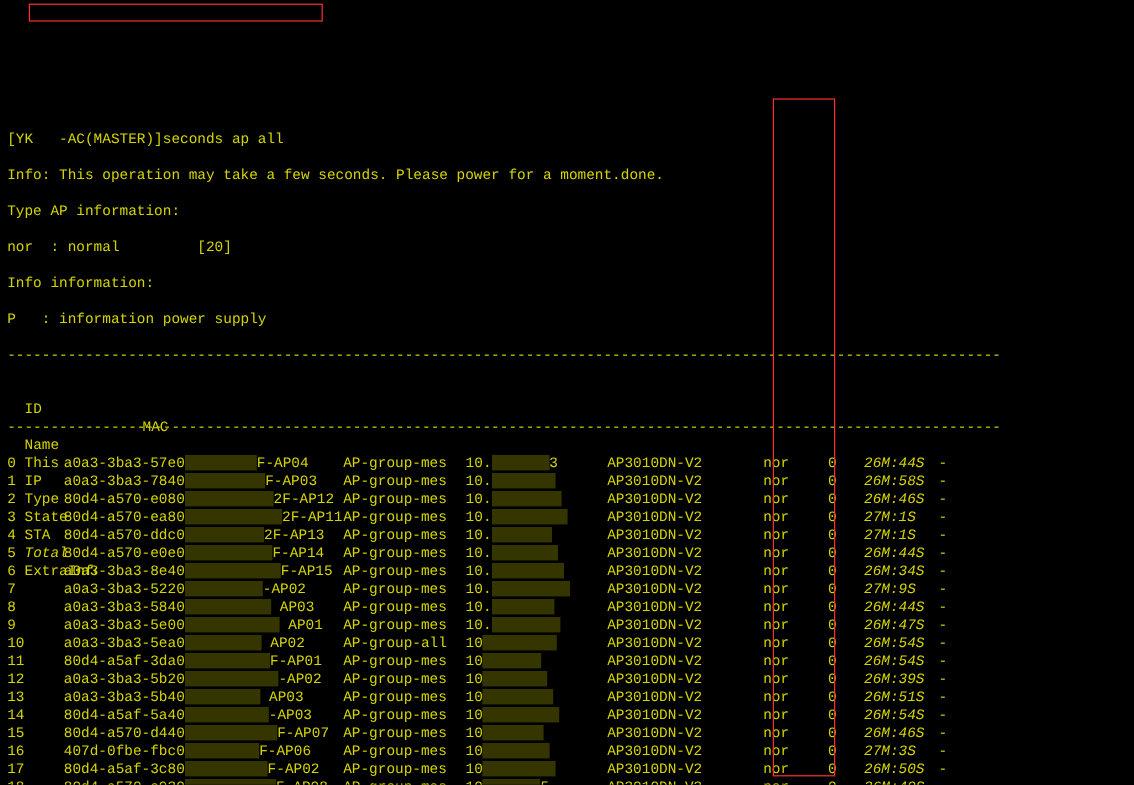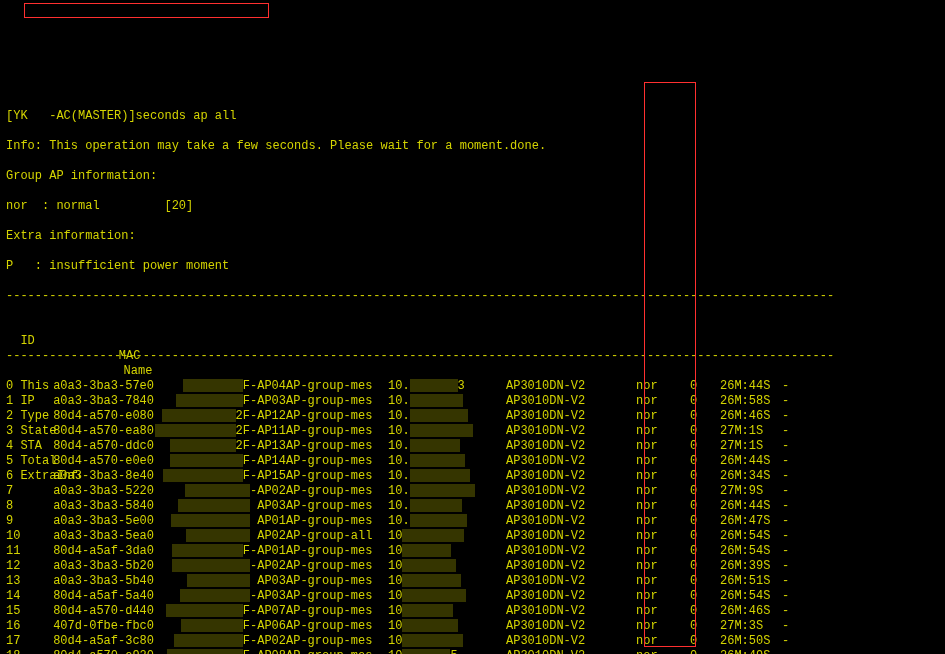--- a/index.html
+++ b/index.html
@@ -16,27 +16,27 @@
     white-space: pre;
     position: relative;
   }
   .prompt { color: #d4d400; }
   .info-line { color: #d4d400; }
   .dashes { color: #d4d400; letter-spacing: 0; }
   .row { display: block; height: 15px; }
   .cell { display: inline-block; overflow: hidden; vertical-align: top; }
   .c-id    { width: 28px;  }
   .c-mac   { width: 120px; text-align: right; }
-  .c-name  { width: 132px; text-align: right; }
+  .c-name  { width: 132px; }
   .c-group { width: 102px;  }
   .c-ip    { width: 118px; }
   .c-type  { width: 130px; }
   .c-state { width: 54px; font-family: Liberation Mono, monospace;  }
   .c-sta   { width: 30px;  }
-  .c-up    { width: 62px;  }
+  .c-up    { width: 62px; font-style: italic;  }
   .c-extra { width: 60px;  }
   .redact { display:inline-block; background:#353500; color:transparent; vertical-align:top; height:13px; }
   .hl1 {
     position: absolute; border: 1px solid #ff3030;
     left: 24px; top: 3px; width: 245px; height: 15px;
     pointer-events: none;
   }
   .hl2 {
     position: absolute; border: 1px solid #ff3030;
     left: 644px; top: 82px; width: 52px; height: 565px;
@@ -45,25 +45,25 @@
 </style>
 </head>
 <body>
 
 
 
 <div class="hl1"></div>
 <div class="hl2"></div>
 
 <span class="row prompt">[YK   -AC(MASTER)]seconds ap all</span>
-<span class="row info-line">Info: This operation may take a few seconds. Please wait for a moment.done.</span>
-<span class="row">Group AP information:</span>
+<span class="row info-line">Info: This operation may take a few seconds. Please power for a moment.done.</span>
+<span class="row">Type AP information:</span>
 <span class="row">nor  : normal         [20]</span>
-<span class="row">Extra information:</span>
-<span class="row">P   : insufficient power moment</span>
+<span class="row">Info information:</span>
+<span class="row">P   : information power supply</span>
 <span class="row dashes">-------------------------------------------------------------------------------------------------------------------</span>
 <span class="row">
   <span class="cell c-id">ID</span>
   <span class="cell c-mac">MAC</span>
   <span class="cell c-name">Name</span>
   <span class="cell c-group">This</span>
   <span class="cell c-ip">IP</span>
   <span class="cell c-type">Type</span>
   <span class="cell c-state">State</span>
   <span class="cell c-sta">STA</span>

